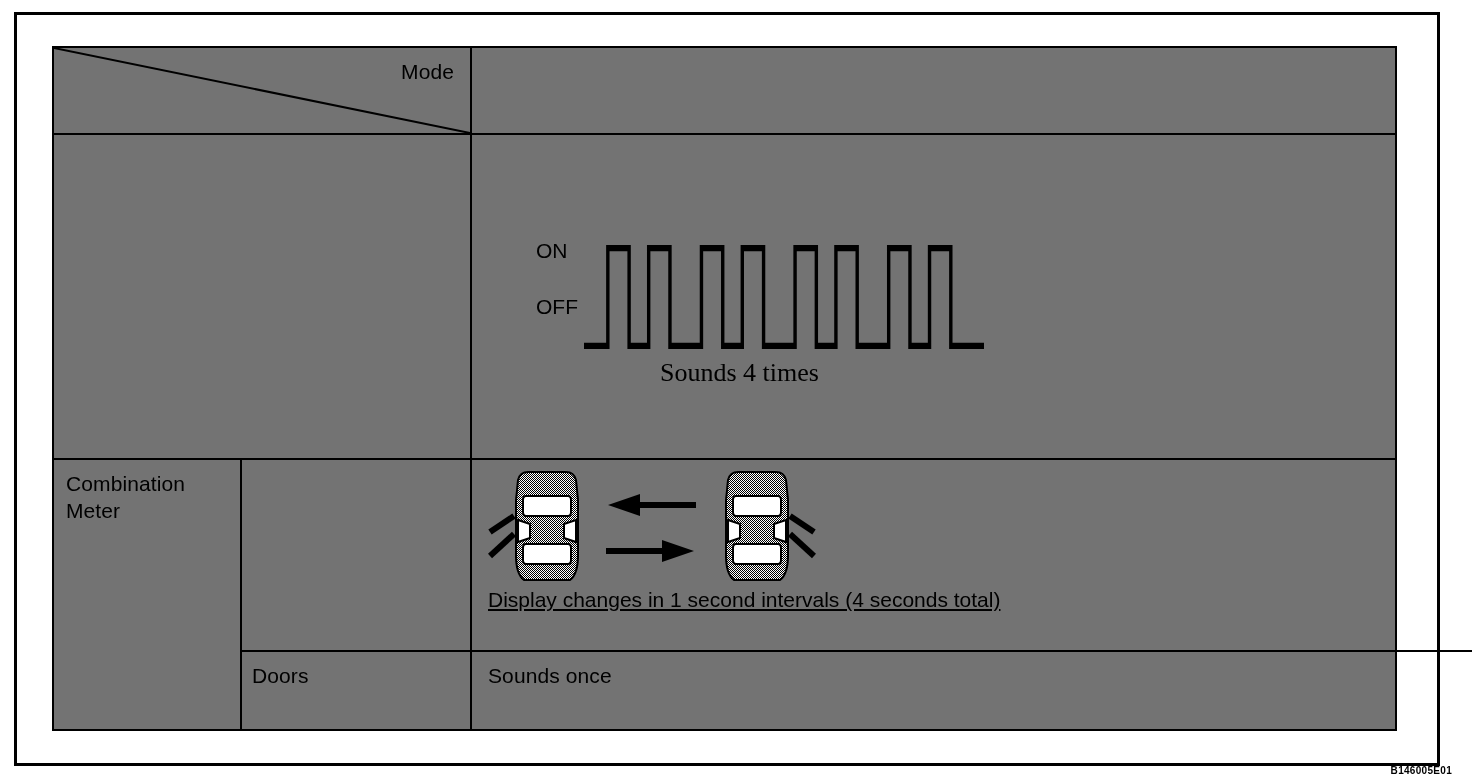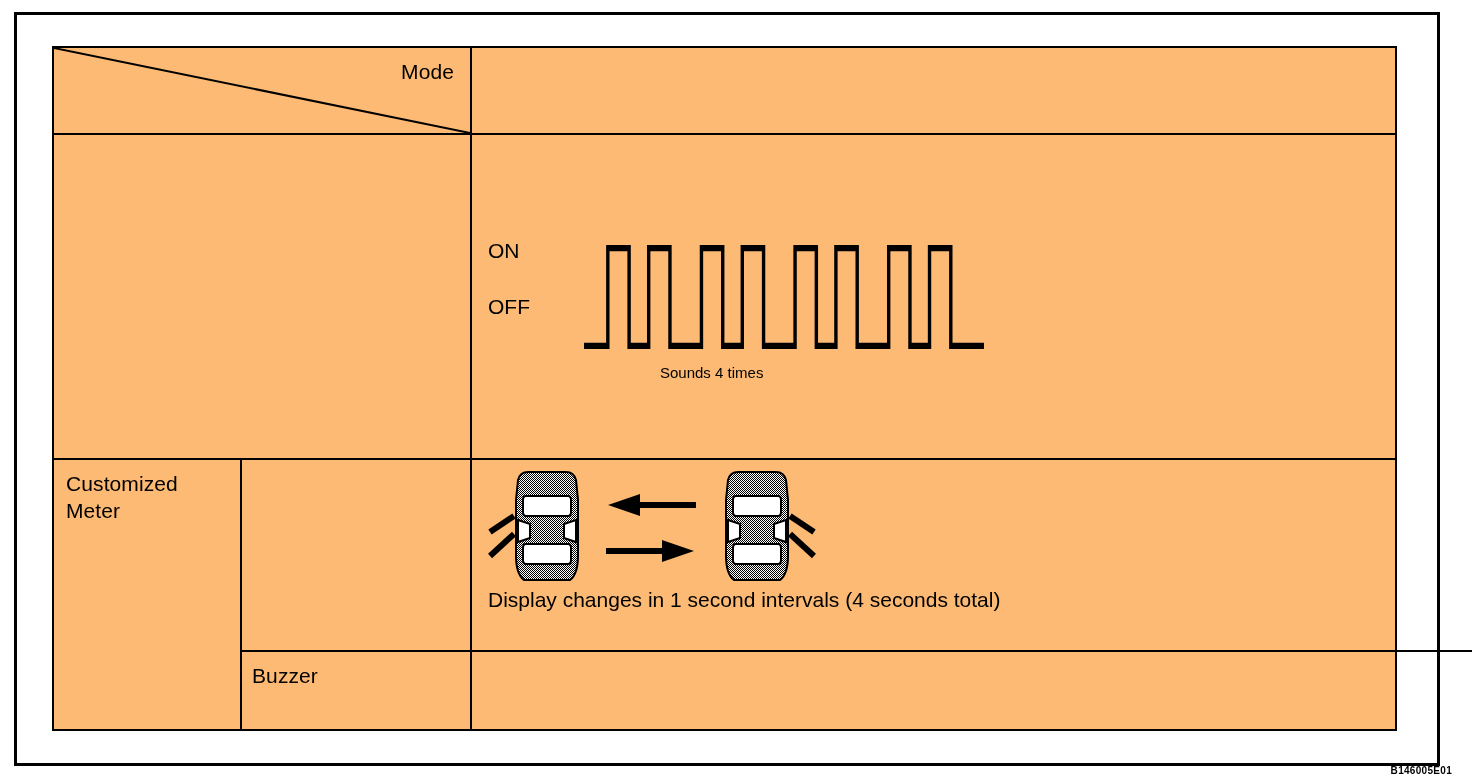--- a/index.html
+++ b/index.html
@@ -6,43 +6,43 @@
   body{width:1472px;height:782px;overflow:hidden;font-family:"Liberation Sans",sans-serif;color:#000;}
 
   #page{position:relative;width:1472px;height:782px;background:#fff;}
 
   
   .outer-frame{position:absolute;left:14px;top:12px;width:1426px;height:754px;
     border:3px solid #000;box-sizing:border-box;background:#fff;}
 
   
   .tbl{position:absolute;left:52px;top:46px;width:1345px;height:685px;
-    border:2px solid #000;box-sizing:border-box;background:#fdba74;}
+    border:2px solid #000;box-sizing:border-box;background:#737373;}
 
   
   .hline{position:absolute;left:0;height:0;border-top:2px solid #000;}
   
   .vline{position:absolute;top:0;width:0;border-left:2px solid #000;}
 
   
   .cell{position:absolute;box-sizing:border-box;}
   .txt{font-size:21px;line-height:27px;white-space:pre-line;letter-spacing:0.1px;}
   .txt-right{text-align:right;}
 
   
   .diag{position:absolute;left:0;top:0;width:416px;height:85px;}
 
   
   .wave-wrap{position:absolute;}
-  .wave-label{position:absolute;font-size:21px;line-height:21px;}
-  .wave-caption{position:absolute;font-size:15px;line-height:21px;}
+  .wave-label{position:absolute;font-size:21px;line-height:21px;margin-left:48px;}
+  .wave-caption{position:absolute;font-size:26px;line-height:21px;font-family:Liberation Serif, serif;}
 
   
   .car-row{position:absolute;}
-  .caption{position:absolute;font-size:21px;line-height:24px;white-space:nowrap;}
+  .caption{position:absolute;font-size:21px;line-height:24px;white-space:nowrap;text-decoration:underline;}
 
   
   .figcode{position:absolute;right:20px;bottom:6px;font-size:10px;font-weight:bold;
     font-family:"Liberation Sans",sans-serif;letter-spacing:0.3px;}
 </style>
 </head>
 <body>
 
 <div id="page">
 
@@ -74,21 +74,21 @@
 
       <div class="wave-label" style="left:0;top:68px;">OFF</div>
 
       <svg style="position:absolute;left:96px;top:14px;" width="400" height="110" viewBox="0 0 470 72" preserveAspectRatio="none">
         <polyline id="wave-poly" fill="none" stroke="#000" stroke-width="4" stroke-linejoin="miter" stroke-linecap="butt" points="0.00,68 28.00,68 28.00,4 53.00,4 53.00,68 76.00,68 76.00,4 101.00,4 101.00,68 138.00,68 138.00,4 163.00,4 163.00,68 186.00,68 186.00,4 211.00,4 211.00,68 248.00,68 248.00,4 273.00,4 273.00,68 296.00,68 296.00,4 321.00,4 321.00,68 358.00,68 358.00,4 383.00,4 383.00,68 406.00,68 406.00,4 431.00,4 431.00,68 470.00,68"></polyline>
       </svg>
 
       <div class="wave-caption" style="left:172px;top:134px;">Sounds 4 times</div>
     </div>
 
-    <div class="cell txt" style="left:12px;top:422px;width:168px;">Customized Meter</div>
+    <div class="cell txt" style="left:12px;top:422px;width:168px;">Combination Meter</div>
 
 
     <div class="car-row" style="left:434px;top:418px;width:340px;height:120px;">
 
       <svg style="position:absolute;left:0;top:4px;" width="110" height="112" viewBox="0 0 110 112">
         <defs>
           <pattern id="dither" width="2" height="2" patternUnits="userSpaceOnUse">
             <rect width="2" height="2" fill="#ffffff"></rect>
             <rect width="1" height="1" fill="#000000"></rect>
             <rect x="1" y="1" width="1" height="1" fill="#000000"></rect>
@@ -123,20 +123,21 @@
         <path d="M30 74 L72 74 Q75 74 75 78 L75 90 Q75 94 72 94 L30 94 Q27 94 27 90 L27 78 Q27 74 30 74 Z" fill="#ffffff" stroke="#000" stroke-width="2"></path>
         <path d="M22 50 L34 54 L34 68 L22 72 Z" fill="#ffffff" stroke="#000" stroke-width="2"></path>
         <path d="M80 50 L68 54 L68 68 L80 72 Z" fill="#ffffff" stroke="#000" stroke-width="2"></path>
         <line x1="84" y1="46" x2="108" y2="62" stroke="#000" stroke-width="6"></line>
         <line x1="84" y1="64" x2="108" y2="86" stroke="#000" stroke-width="6"></line>
       </svg>
     </div>
 
     <div class="caption" style="left:434px;top:540px;">Display changes in 1 second intervals (4 seconds total)</div>
 
-    <div class="cell txt" style="left:198px;top:614px;width:210px;">Buzzer</div>
+    <div class="cell txt" style="left:198px;top:614px;width:210px;">Doors</div>
 
+    <div class="cell txt" style="left:434px;top:614px;width:600px;">Sounds once</div>
 
   </div>
 
   <div class="figcode">B146005E01</div>
 
 </div>
 
 </body></html>

